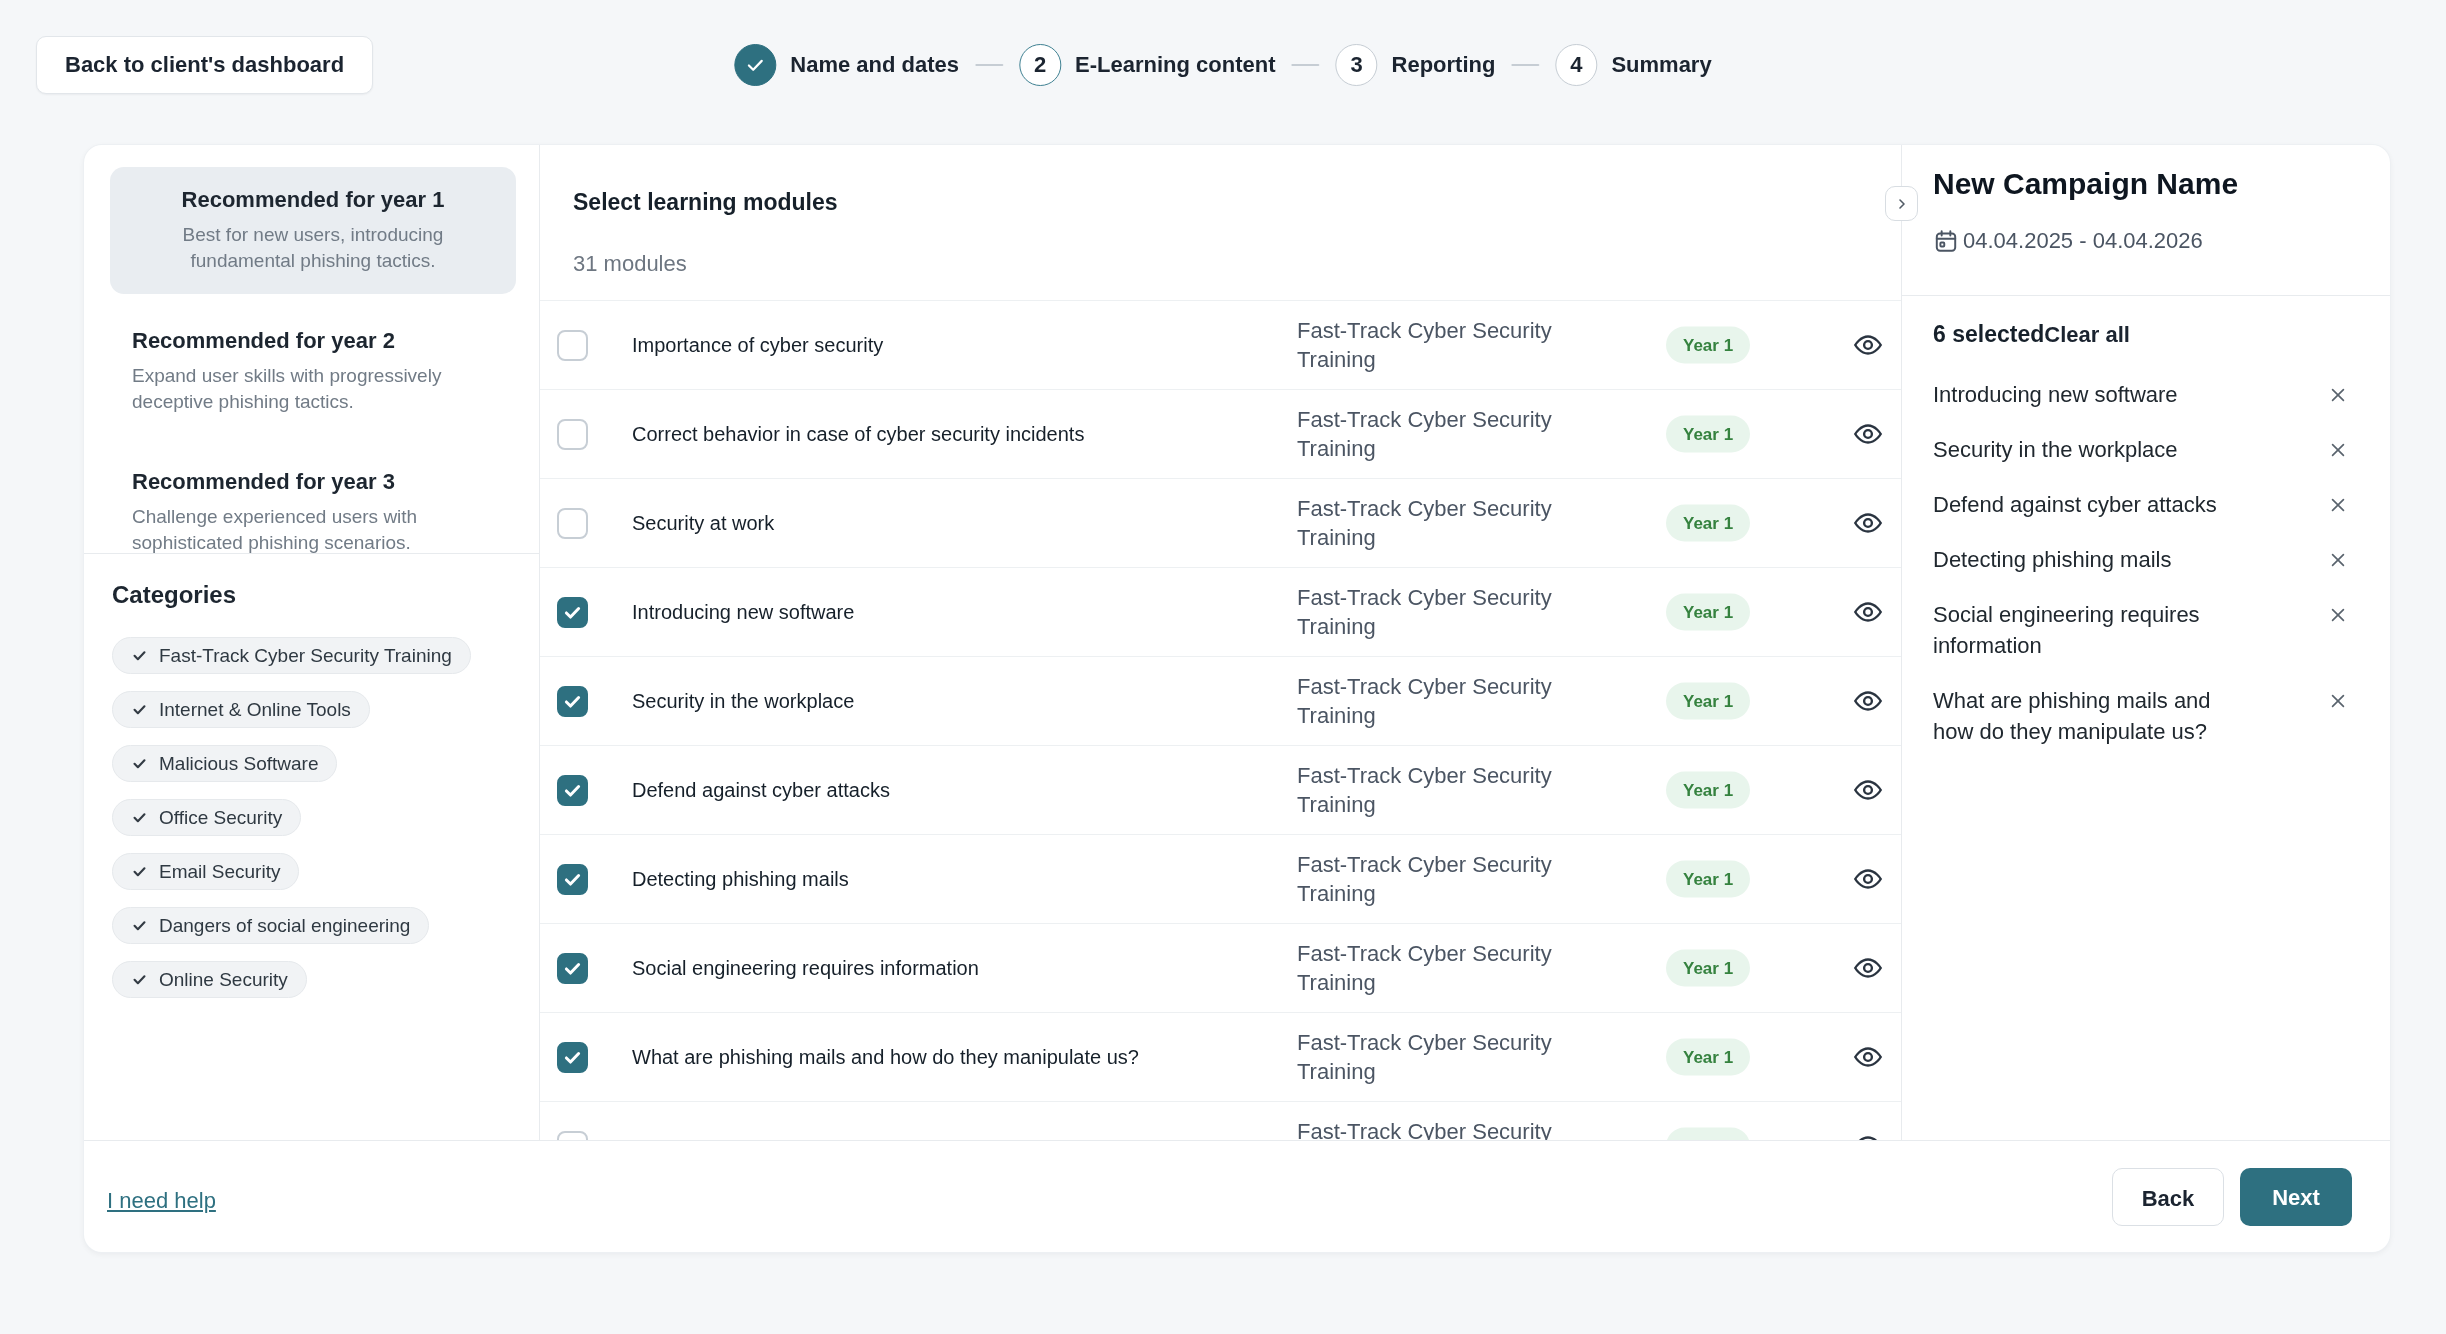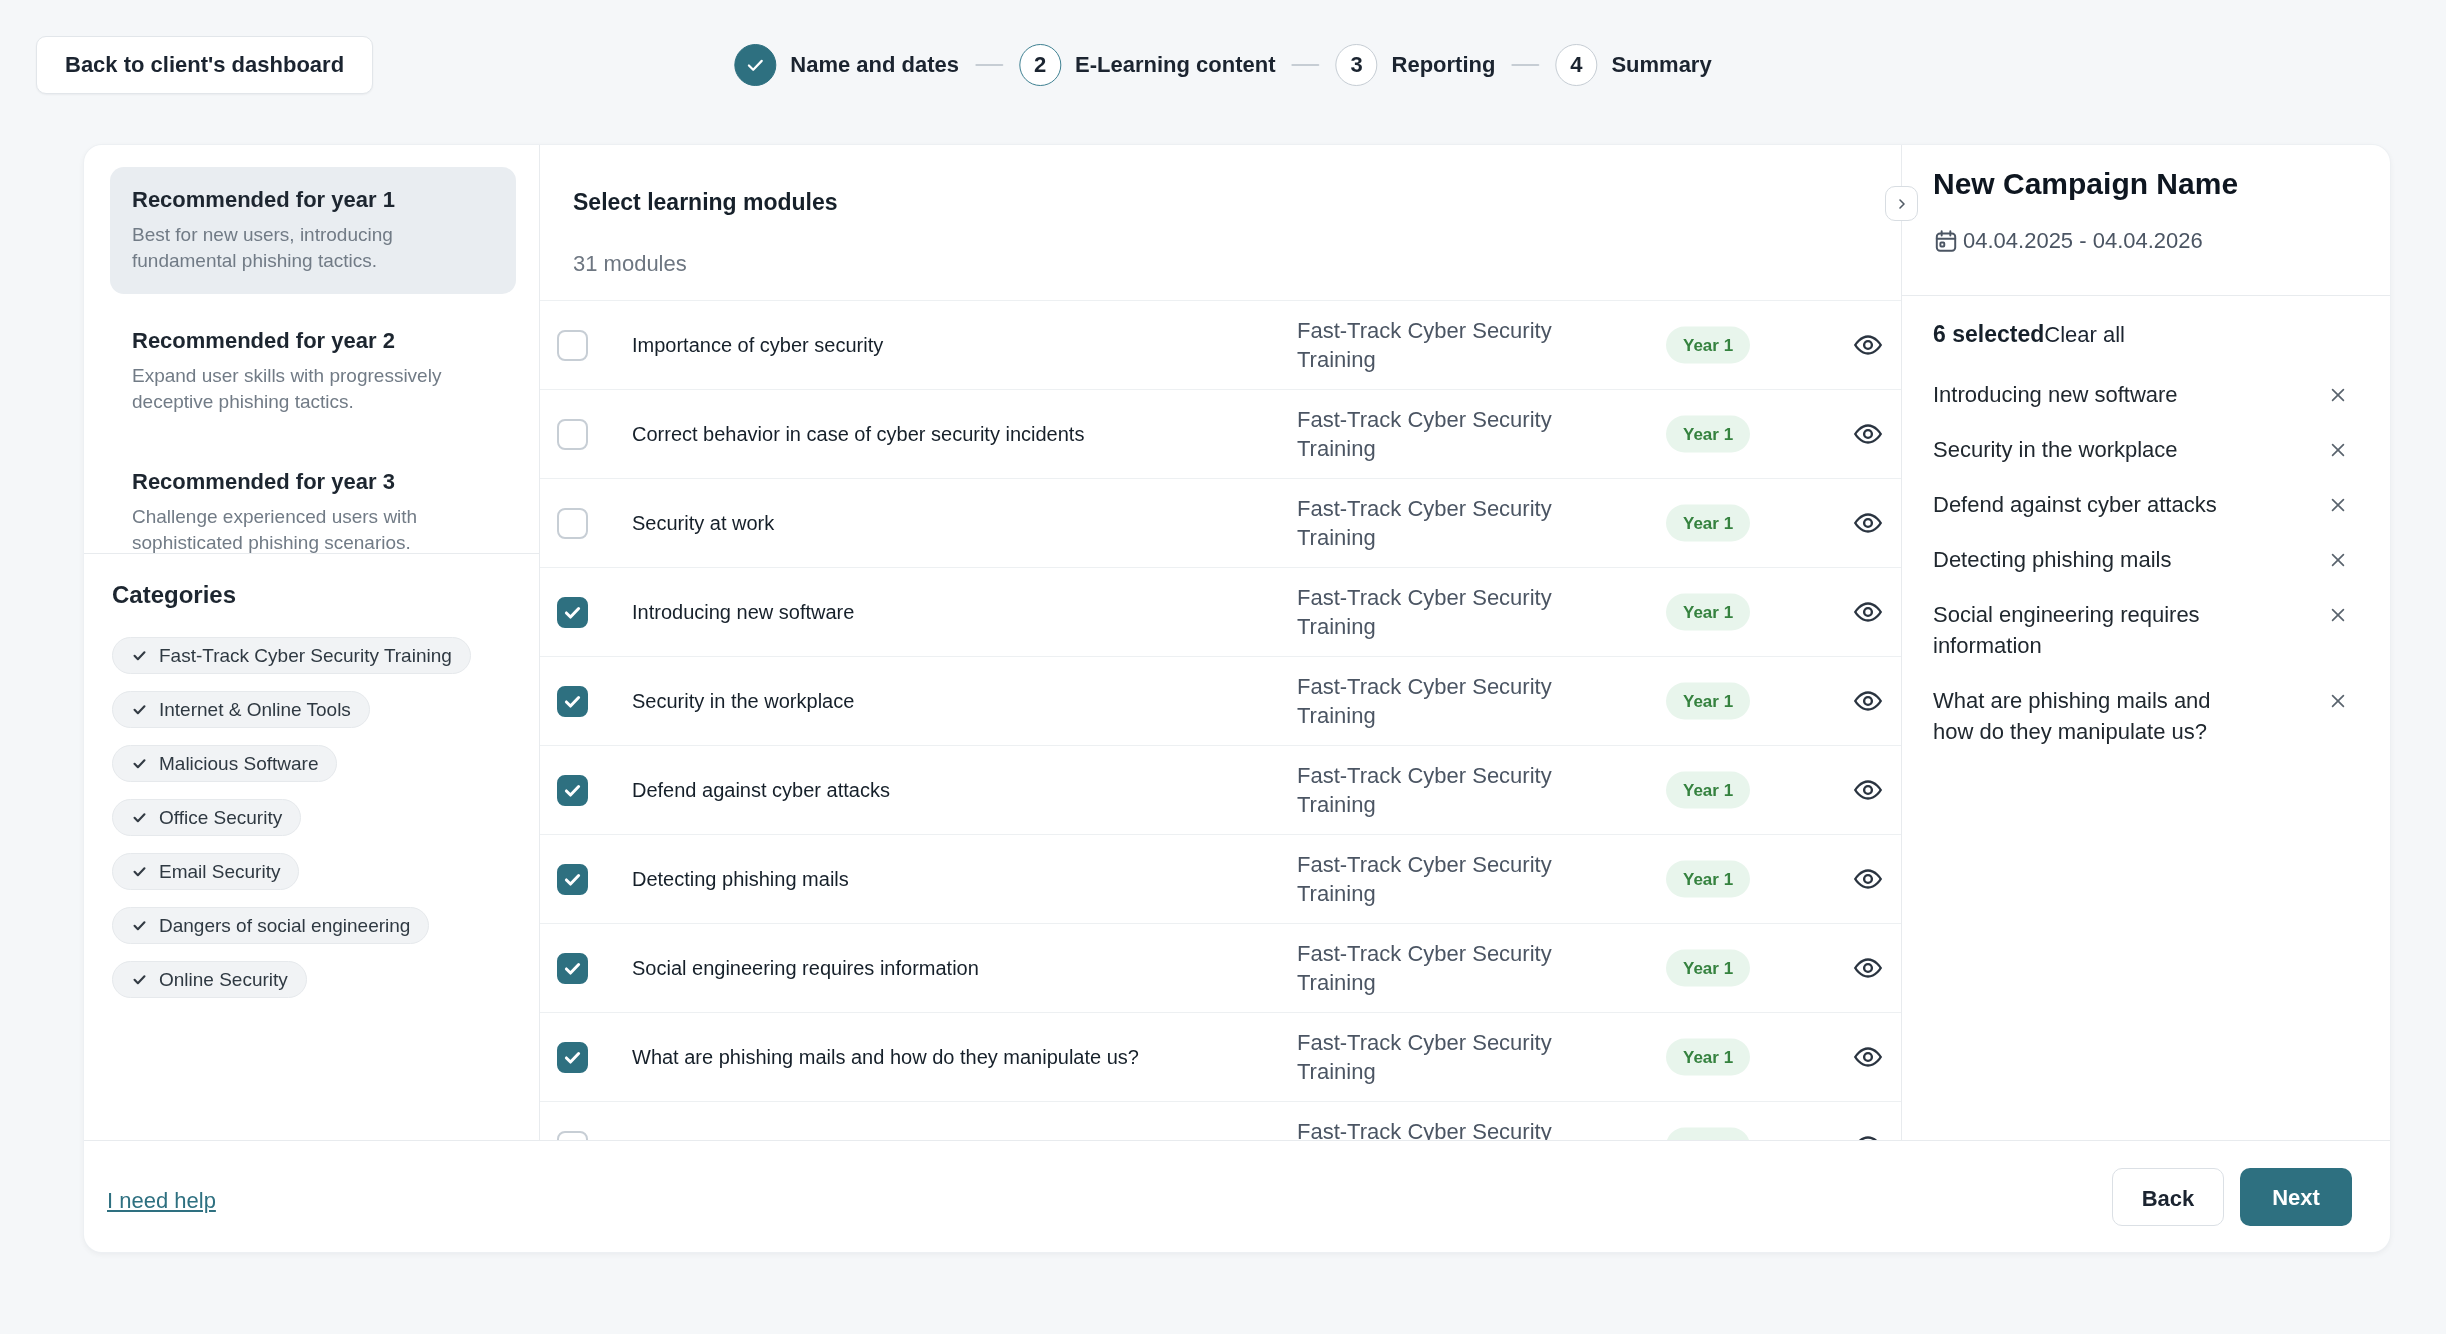--- a/index.html
+++ b/index.html
@@ -46,21 +46,21 @@
   
   .card{
     position:absolute;left:84px;top:145px;width:2306px;height:1107px;
     background:#fff;border-radius:18px;
     box-shadow:0 0 0 1px #edf0f3, 0 2px 6px rgba(16,24,40,.06);
   }
   
   .sidebar{position:absolute;left:0;top:0;width:455px;height:995px;}
   .recs{position:absolute;left:26px;top:22px;width:406px;display:flex;flex-direction:column;gap:14px;}
   .rec{border-radius:14px;padding:20px 22px;cursor:pointer;}
-  .rec.active{background:var(--highlight);}
+  .rec.active{background:var(--highlight);text-align:center;}
   .rec-title{font-size:22px;font-weight:bold;color:#1d2630;margin-bottom:9px;}
   .rec-desc{font-size:19px;color:#717b86;line-height:26px;}
   .side-div{position:absolute;left:0;top:408px;width:455px;height:1px;background:var(--divider);}
   .cat-title{position:absolute;left:28px;top:436px;font-size:24px;font-weight:bold;color:#1d2630;}
   .pills{position:absolute;left:28px;top:492px;display:flex;flex-direction:column;gap:17px;align-items:flex-start;}
   .pill{
     display:flex;align-items:center;gap:11px;height:37px;padding:0 18px;
     background:#f1f3f5;border:1px solid #e6e9ec;border-radius:19px;
     font-size:19px;color:#2f3942;cursor:pointer;white-space:nowrap;
   }
@@ -90,21 +90,21 @@
   .collapse-btn{
     position:absolute;left:-17px;top:41px;width:33px;height:35px;
     background:#fff;border:1px solid #d8dde2;border-radius:10px;
     display:flex;align-items:center;justify-content:center;cursor:pointer;
   }
   .rp-title{position:absolute;left:31px;top:22px;font-size:30px;font-weight:bold;color:#0e1620;white-space:nowrap;}
   .rp-date{position:absolute;left:31px;top:83px;display:flex;align-items:center;gap:4px;font-size:22px;color:#4b5563;white-space:nowrap;}
   .rp-div{position:absolute;left:0;top:150px;width:100%;height:1px;background:var(--divider);}
   .rp-selhead{position:absolute;left:31px;right:42px;top:176px;display:flex;align-items:baseline;}
   .rp-selcount{font-size:23px;font-weight:bold;color:#16202a;}
-  .rp-clear{font-size:22px;font-weight:normal;color:#1b2430;cursor:pointer;}
+  .rp-clear{font-size:22px;font-weight:bold;color:#1b2430;cursor:pointer;}
   .rp-items{position:absolute;left:31px;right:42px;top:234px;}
   .rp-item{display:flex;justify-content:space-between;margin-bottom:24px;}
   .rp-item-label{width:310px;font-size:22px;color:#20282f;line-height:31px;}
   .rp-item-x{width:20px;height:20px;margin-top:6px;flex:0 0 20px;cursor:pointer;}
   
   .foot-div{position:absolute;left:0;top:995px;width:100%;height:1px;background:var(--divider);}
   .help-link{position:absolute;left:23px;top:1043px;font-size:22px;color:var(--accent);text-decoration:underline;cursor:pointer;}
   .btn{
     position:absolute;top:1023px;height:58px;border-radius:10px;
     font-size:22px;font-weight:bold;cursor:pointer;text-align:center;line-height:58px;

